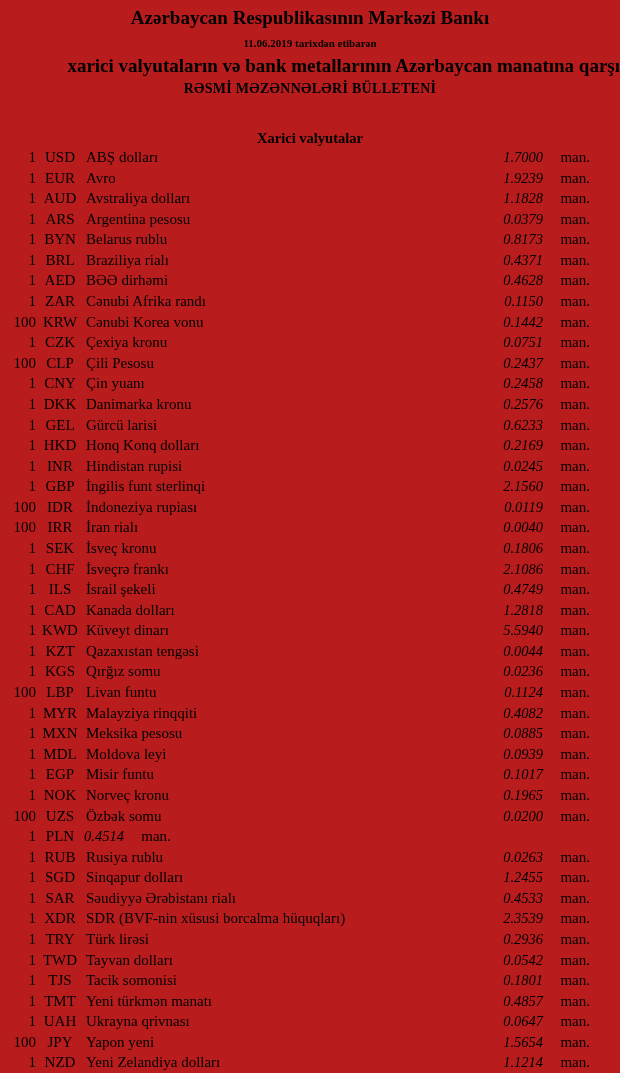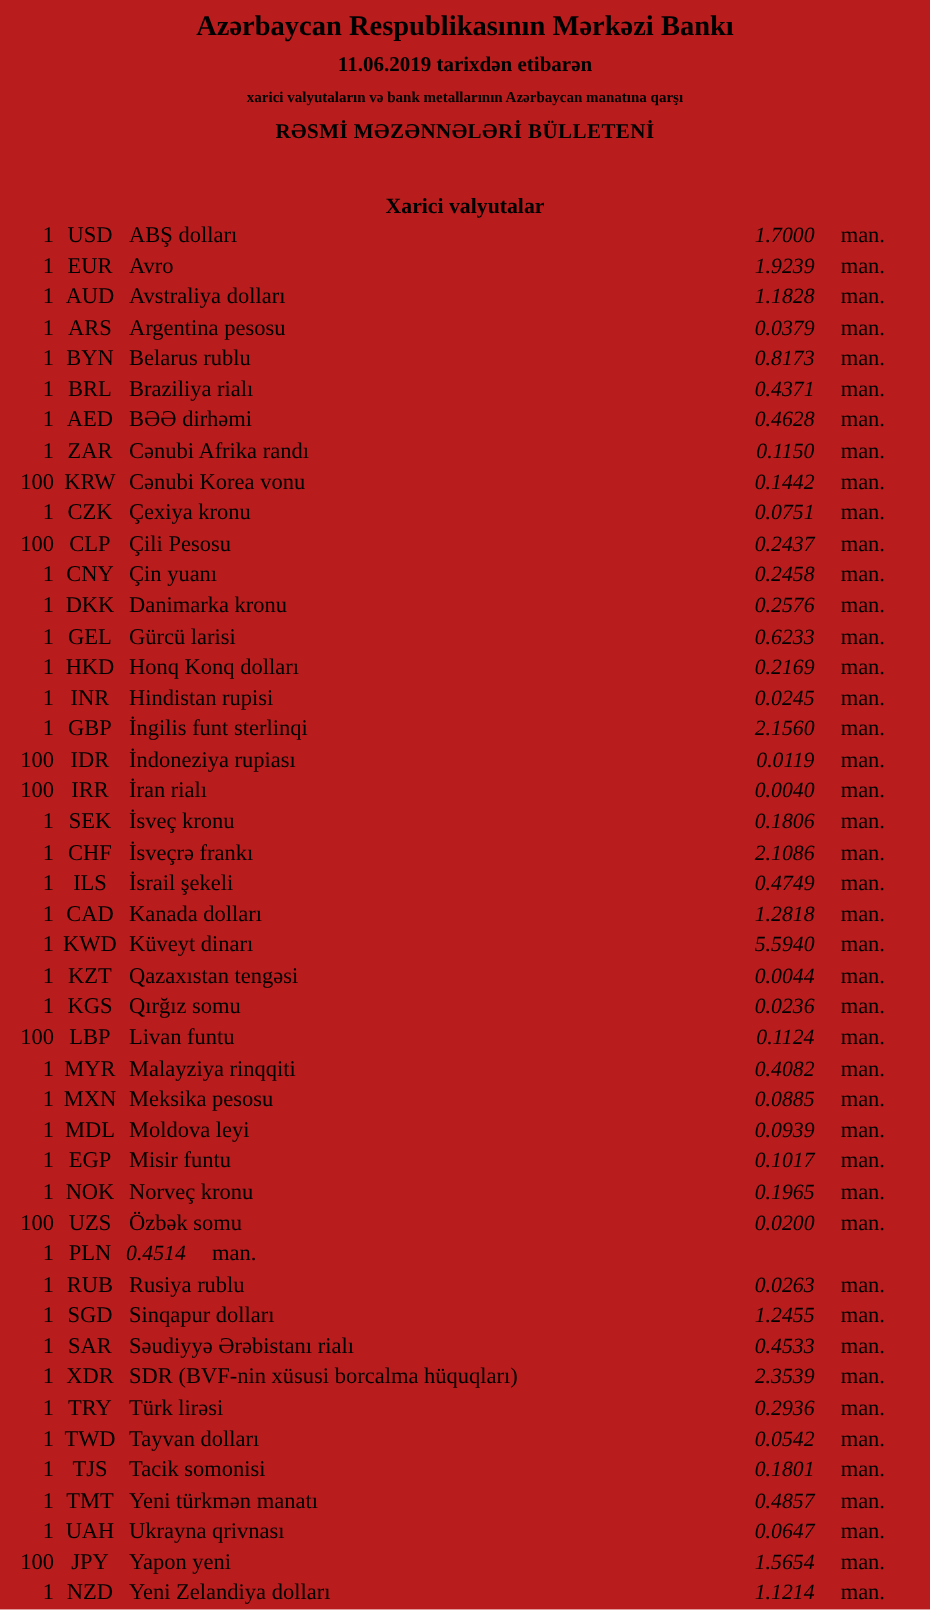--- a/index.html
+++ b/index.html
@@ -13,22 +13,22 @@
     height: 1073px;
     box-sizing: border-box;
     background: #b91c1c;
     color: #000000;
     font-family: "Liberation Serif", "DejaVu Serif", serif;
     overflow: hidden;
     padding-top: 6px;
   }
   .hdr { text-align: center; font-weight: bold; }
   .hdr-title    { font-size: 19px;   line-height: 23px; margin: 0 0 7px 0; }
-  .hdr-date     { font-size: 14px;   line-height: 15px; margin: 0 0 7px 0; }
-  .hdr-sub      { font-size: 10px;   line-height: 15px; margin: 0 0 7px 0; }
+  .hdr-date     { font-size: 11px;   line-height: 15px; margin: 0 0 7px 0; }
+  .hdr-sub      { font-size: 19px;   line-height: 15px; margin: 0 0 7px 0; text-align: right; }
   .hdr-bulletin { font-size: 14px; line-height: 18px; margin: 0; letter-spacing: 0.3px; }
   .section-title {
     text-align: center;
     font-weight: bold;
     font-size: 14.5px;
     line-height: 16px;
     margin: 32px 0 1px 0;
   }
   .rows { }
   .row {

